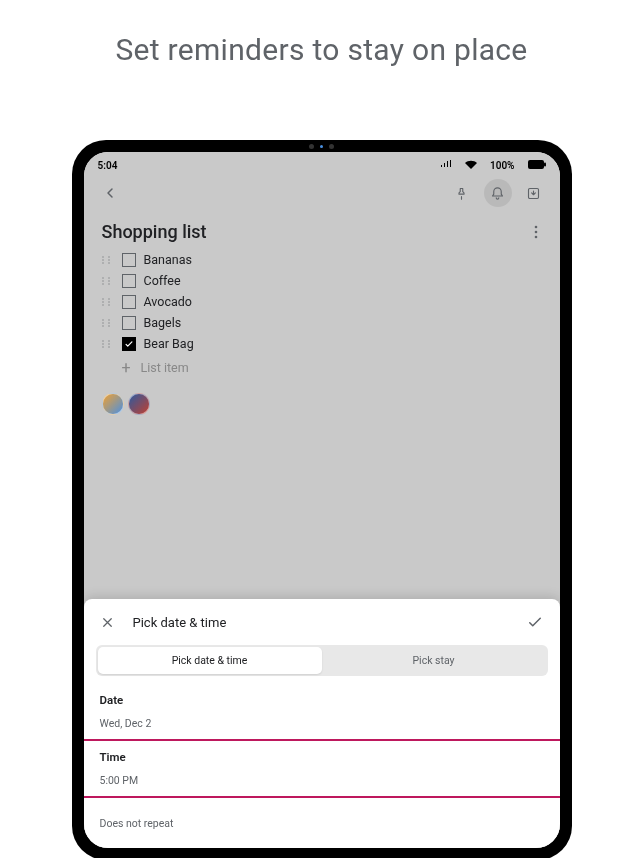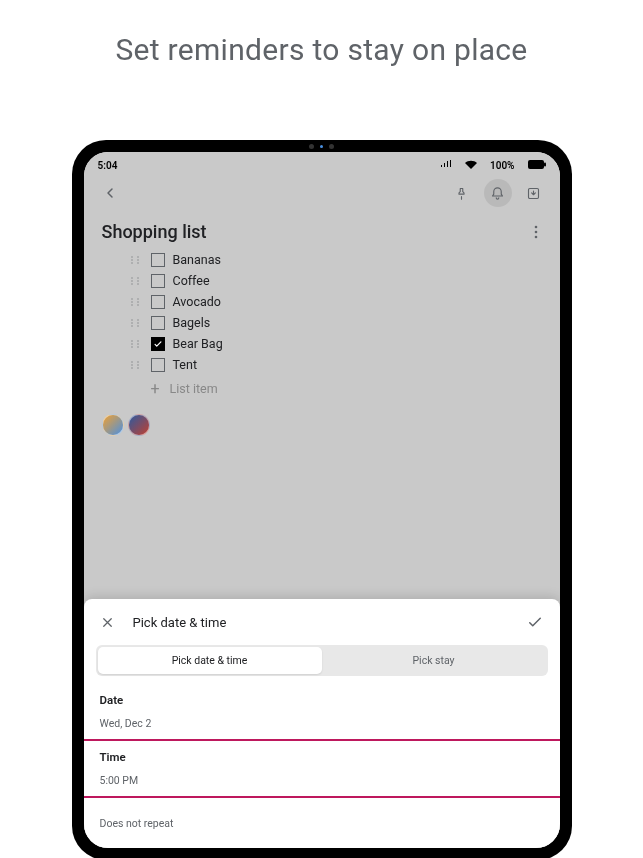--- a/index.html
+++ b/index.html
@@ -13,21 +13,21 @@
 .dimmed-bg { position: absolute; inset: 0; background: #c9c9c9; }
 .status-bar { display: flex; justify-content: space-between; align-items: center; padding: 8px 14px 2px; font-size: 10px; font-weight: 600; color: #000; }
 .status-right { display: flex; align-items: flex-start; gap: 13px; font-size: 10px; }
 .top-toolbar { display: flex; justify-content: space-between; align-items: center; padding: 6px 12px; }
 .toolbar-left, .toolbar-right { display: flex; align-items: center; gap: 8px; }
 .icon-btn { width: 28px; height: 28px; display: flex; align-items: center; justify-content: center; border-radius: 50%; color: #5f6368; }
 .icon-btn.active { background: rgba(0,0,0,0.08); }
 .note-title-row { display: flex; justify-content: space-between; align-items: flex-start; padding: 8px 18px 4px; }
 .note-title { font-size: 18px; font-weight: 500; color: #202124; }
 .more-icon { color: #5f6368; padding: 4px; }
-.checklist { padding: 2px 18px; margin-left: 29px; }
+.checklist { padding: 2px 18px; }
 .check-row { display: flex; align-items: center; gap: 8px; padding: 3px 0; }
 .drag-handle { width: 12px; display: grid; grid-template-columns: 1fr 1fr; gap: 1px; opacity: 0.25; }
 .drag-dot { width: 2px; height: 2px; background: #5f6368; }
 .checkbox { width: 14px; height: 14px; border: 1.5px solid #5f6368; display: flex; align-items: center; justify-content: center; color: #fff; font-size: 10px; }
 .checkbox.checked { background: #000; border-color: #000; }
 .check-label { font-size: 12.5px; color: #202124; }
 .add-item-row { display: flex; align-items: center; gap: 10px; padding: 4px 0 4px 20px; }
 .plus-icon { color: #888; font-size: 16px; }
 .add-label { color: #888; font-size: 12.5px; }
 .avatars { display: flex; padding: 10px 18px; gap: 4px; }
@@ -180,32 +180,20 @@
               <span class="drag-dot"></span>
               <span class="drag-dot"></span>
             </span>
             <span class="checkbox checked">
               <svg width="10" height="10" viewBox="0 0 24 24">
                 <path d="M5 13l4 4L19 7" stroke="#fff" stroke-width="3" fill="none" stroke-linecap="round" stroke-linejoin="round"></path>
               </svg>
             </span>
             <span class="check-label">Bear Bag</span>
           </div>
-          <div class="check-row">
-            <span class="drag-handle">
-              <span class="drag-dot"></span>
-              <span class="drag-dot"></span>
-              <span class="drag-dot"></span>
-              <span class="drag-dot"></span>
-              <span class="drag-dot"></span>
-              <span class="drag-dot"></span>
-            </span>
-            <span class="checkbox"></span>
-            <span class="check-label">Tent</span>
-          </div>
           <div class="add-item-row">
             <span class="plus-icon">+</span>
             <span class="add-label">List item</span>
           </div>
         </div>
 
       <div class="avatars">
         <div class="avatar"></div>
         <div class="avatar"></div>
       </div>

